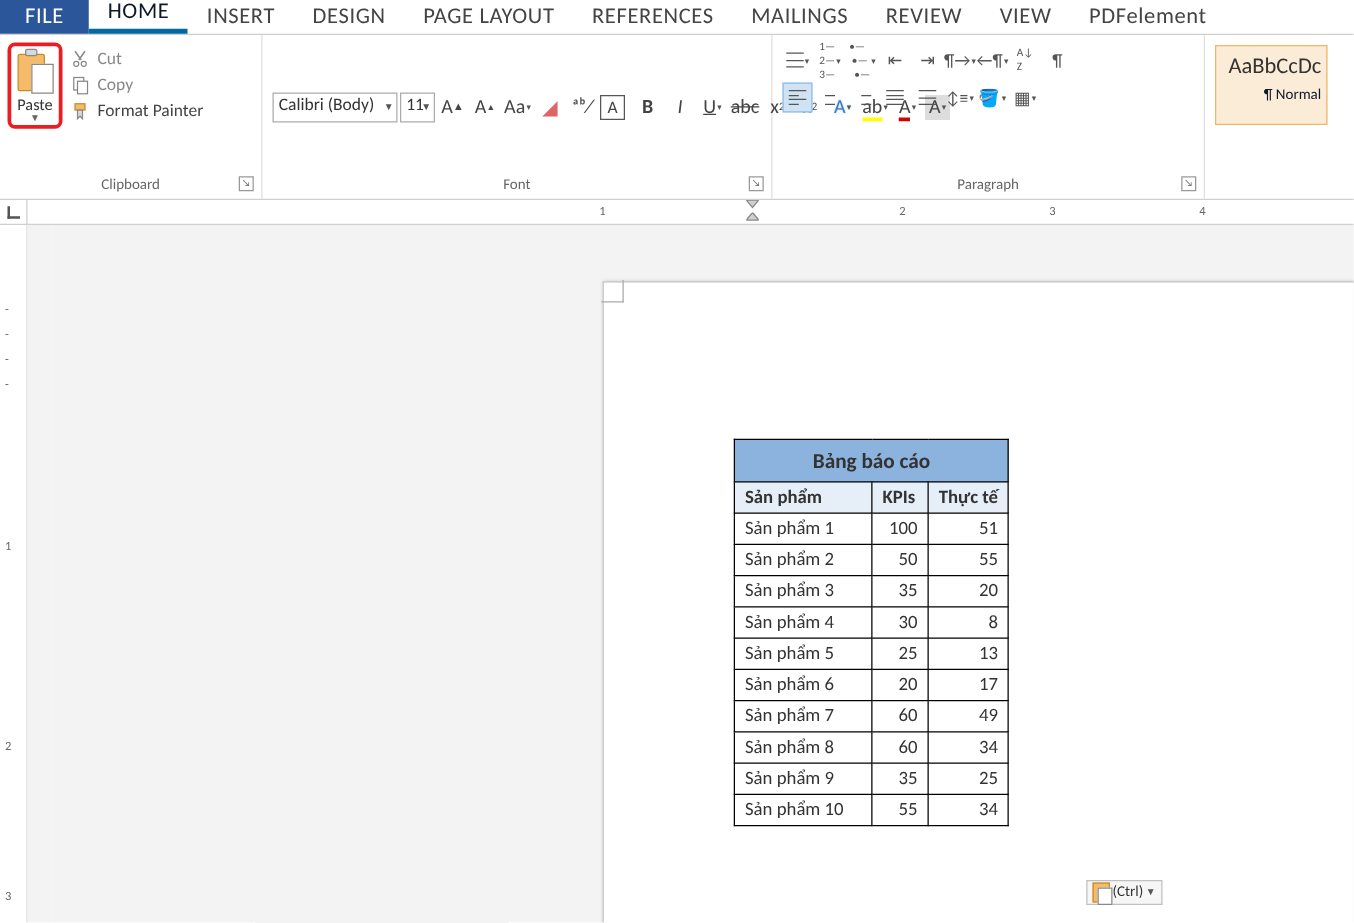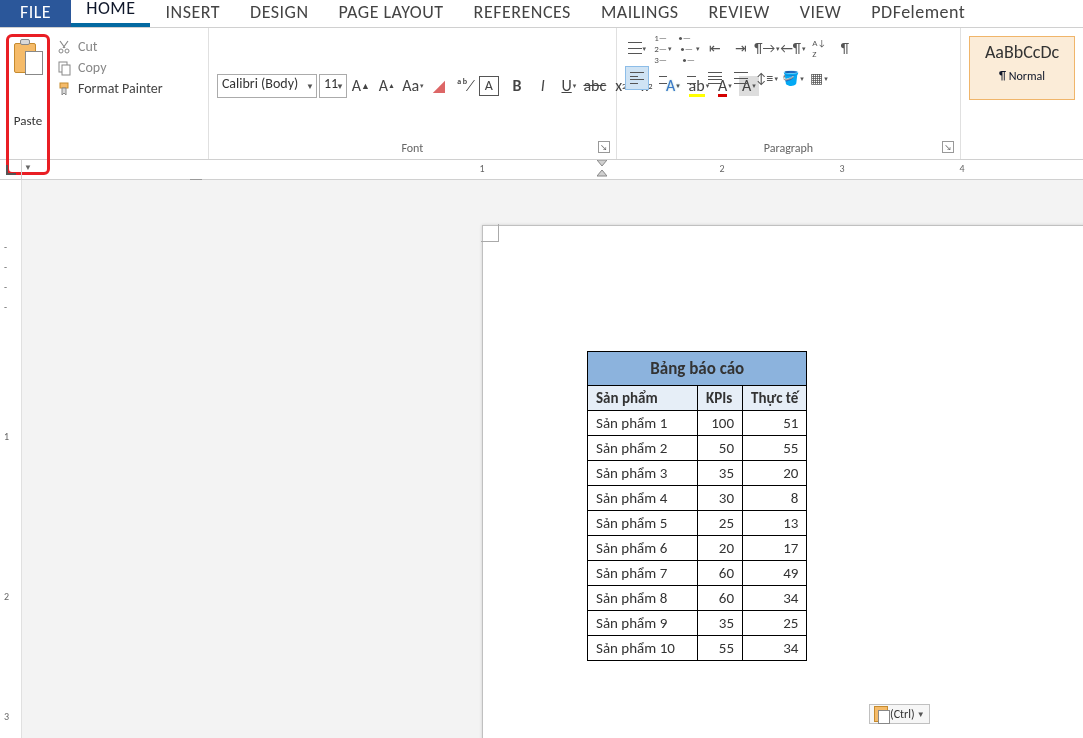--- a/index.html
+++ b/index.html
@@ -13,21 +13,21 @@
   .tabs-border { border-bottom: 1px solid #d0d0d0; }
 
   
   .ribbon { display: flex; border-bottom: 1px solid #d0d0d0; height: 132px; background: #fff; }
   .group { display: flex; flex-direction: column; justify-content: space-between; padding: 4px 4px 2px 4px; border-right: 1px solid #e0e0e0; }
   .group-body { flex: 1; display: flex; align-items: flex-start; }
   .group-label { text-align: center; font-size: 12px; color: #666; padding: 2px 0; position: relative; }
   .group-label .launcher { position: absolute; right: 2px; top: 2px; width: 12px; height: 12px; border: 1px solid #999; font-size: 8px; line-height: 10px; color: #666; }
 
   
-  .clip-main { display: flex; flex-direction: column; align-items: center; padding: 2px 4px; border: 3px solid #e91e24; border-radius: 6px; margin: 2px; gap: 36px; }
+  .clip-main { display: flex; flex-direction: column; align-items: center; padding: 2px 4px; border: 3px solid #e91e24; border-radius: 6px; margin: 2px; }
   .clipboard-icon { width: 30px; height: 38px; position: relative; }
   .clipboard-back { position: absolute; left: 1px; top: 4px; width: 22px; height: 30px; background: #f5bb69; border: 1px solid #c68b2e; border-radius: 2px; }
   .clipboard-clip { position: absolute; left: 7px; top: 0; width: 10px; height: 6px; background: #d9d9d9; border: 1px solid #888; border-radius: 2px; }
   .clipboard-front { position: absolute; left: 12px; top: 12px; width: 18px; height: 24px; background: #fff; border: 1px solid #888; }
   .paste-label { font-size: 13px; color: #333; }
   .paste-drop { font-size: 8px; color: #666; line-height: 6px; }
 
   .clip-actions { display: flex; flex-direction: column; gap: 4px; padding: 6px 4px; }
   .clip-act { display: flex; align-items: center; gap: 6px; color: #888; font-size: 14px; }
   .clip-act svg { width: 16px; height: 16px; }
@@ -51,21 +51,21 @@
   .para-row { display: flex; align-items: center; gap: 2px; }
   .para-btn { width: 24px; height: 24px; display: flex; align-items: center; justify-content: center; color: #555; position: relative; }
   .para-btn.active { background: #cfe3f4; border: 1px solid #8dbde8; }
   .para-btn.dd::after { content: "▾"; font-size: 7px; margin-left: 1px; color: #555; }
   .lines { width: 14px; height: 12px; display: flex; flex-direction: column; justify-content: space-between; }
   .lines span { display: block; height: 1px; background: #555; }
   .mini { font-size: 9px; }
 
   
   .styles-group .group-body { padding: 4px; }
-  .style-tile { border: 1px solid #c0c0c0; width: 106px; height: 64px; text-align: center; padding: 4px; }
+  .style-tile { border: 1px solid #c0c0c0; width: 90px; height: 64px; text-align: right; padding: 4px; }
   .style-tile.sel { border: 1px solid #f0b56a; background: #fbecd8; }
   .style-prev { font-family: Calibri, sans-serif; font-size: 18px; color: #333; }
   .style-name { font-size: 12px; color: #0f172a; margin-top: 6px; }
 
   
   .ruler-area { display: flex; height: 20px; border-bottom: 1px solid #d0d0d0; background: #fff; }
   .ruler-left-tab { width: 22px; height: 20px; border-right: 1px solid #d0d0d0; display: flex; align-items: center; justify-content: center; }
   .ruler-left-tab div { width: 10px; height: 10px; border-left: 2px solid #555; border-bottom: 2px solid #555; }
   .ruler-h { flex: 1; position: relative; font-size: 10px; color: #666; margin-left: 20px; }
   .ruler-h .num { position: absolute; top: 2px; transform: translateX(-50%); }

